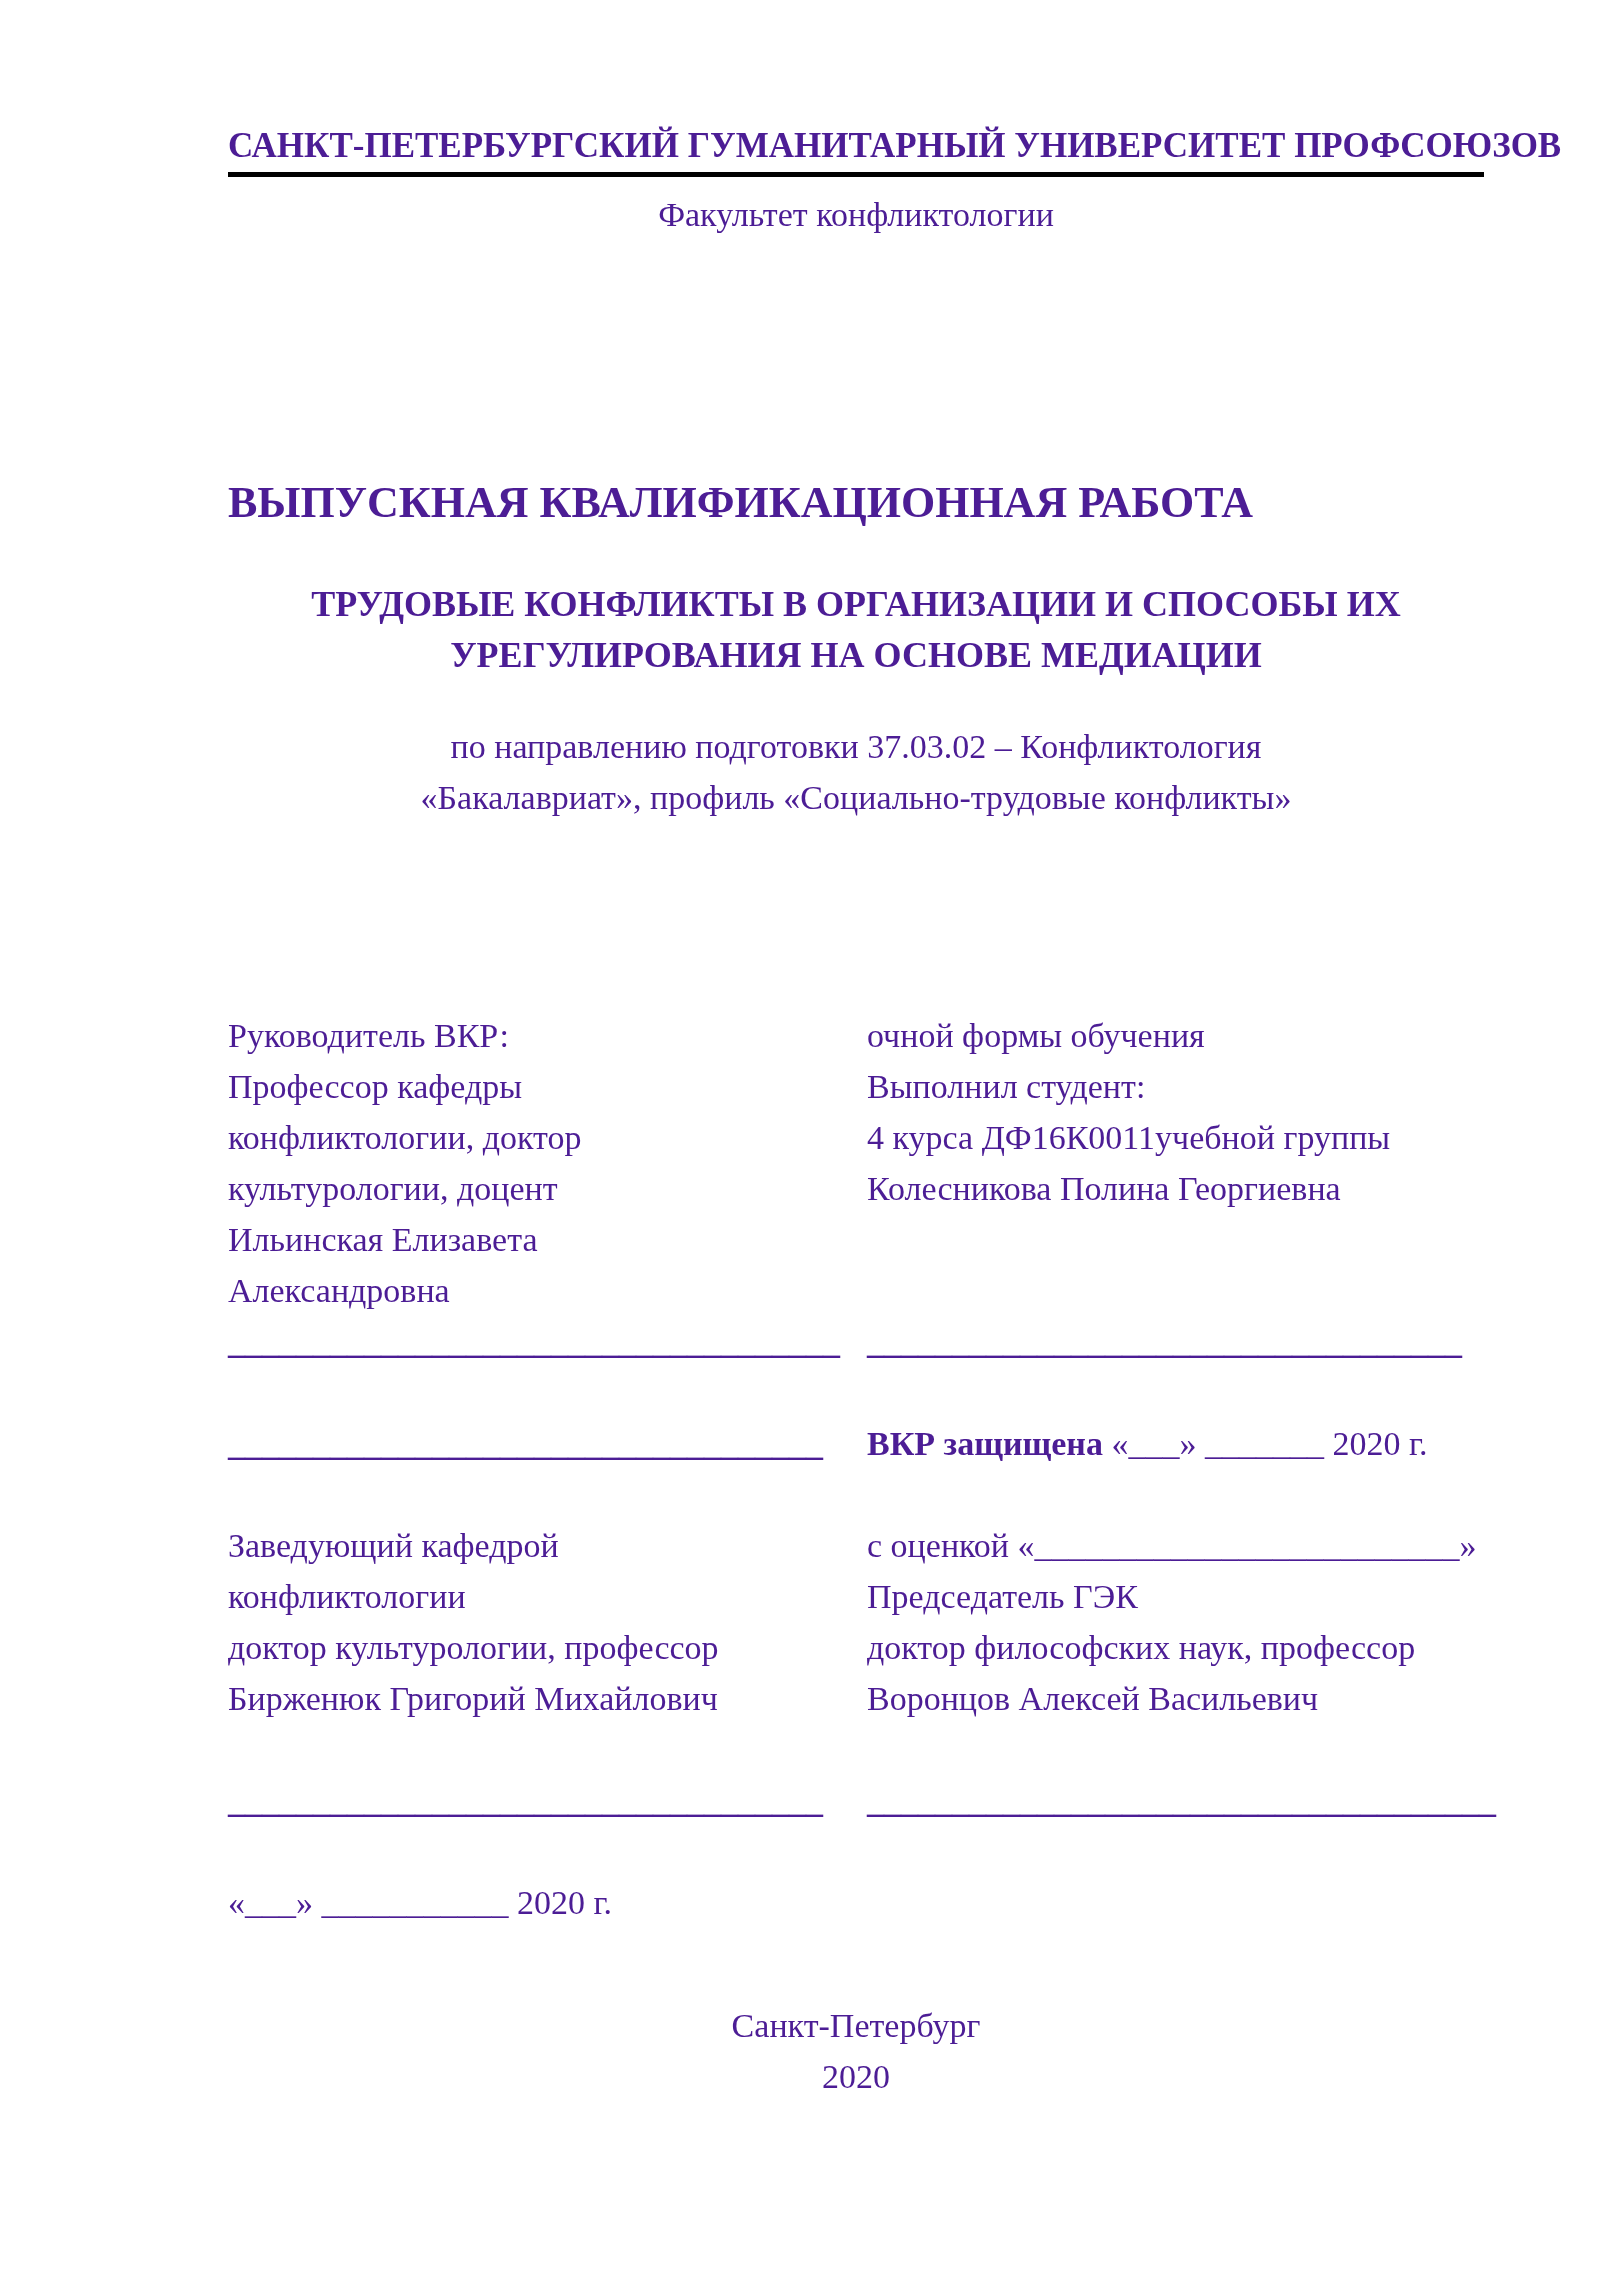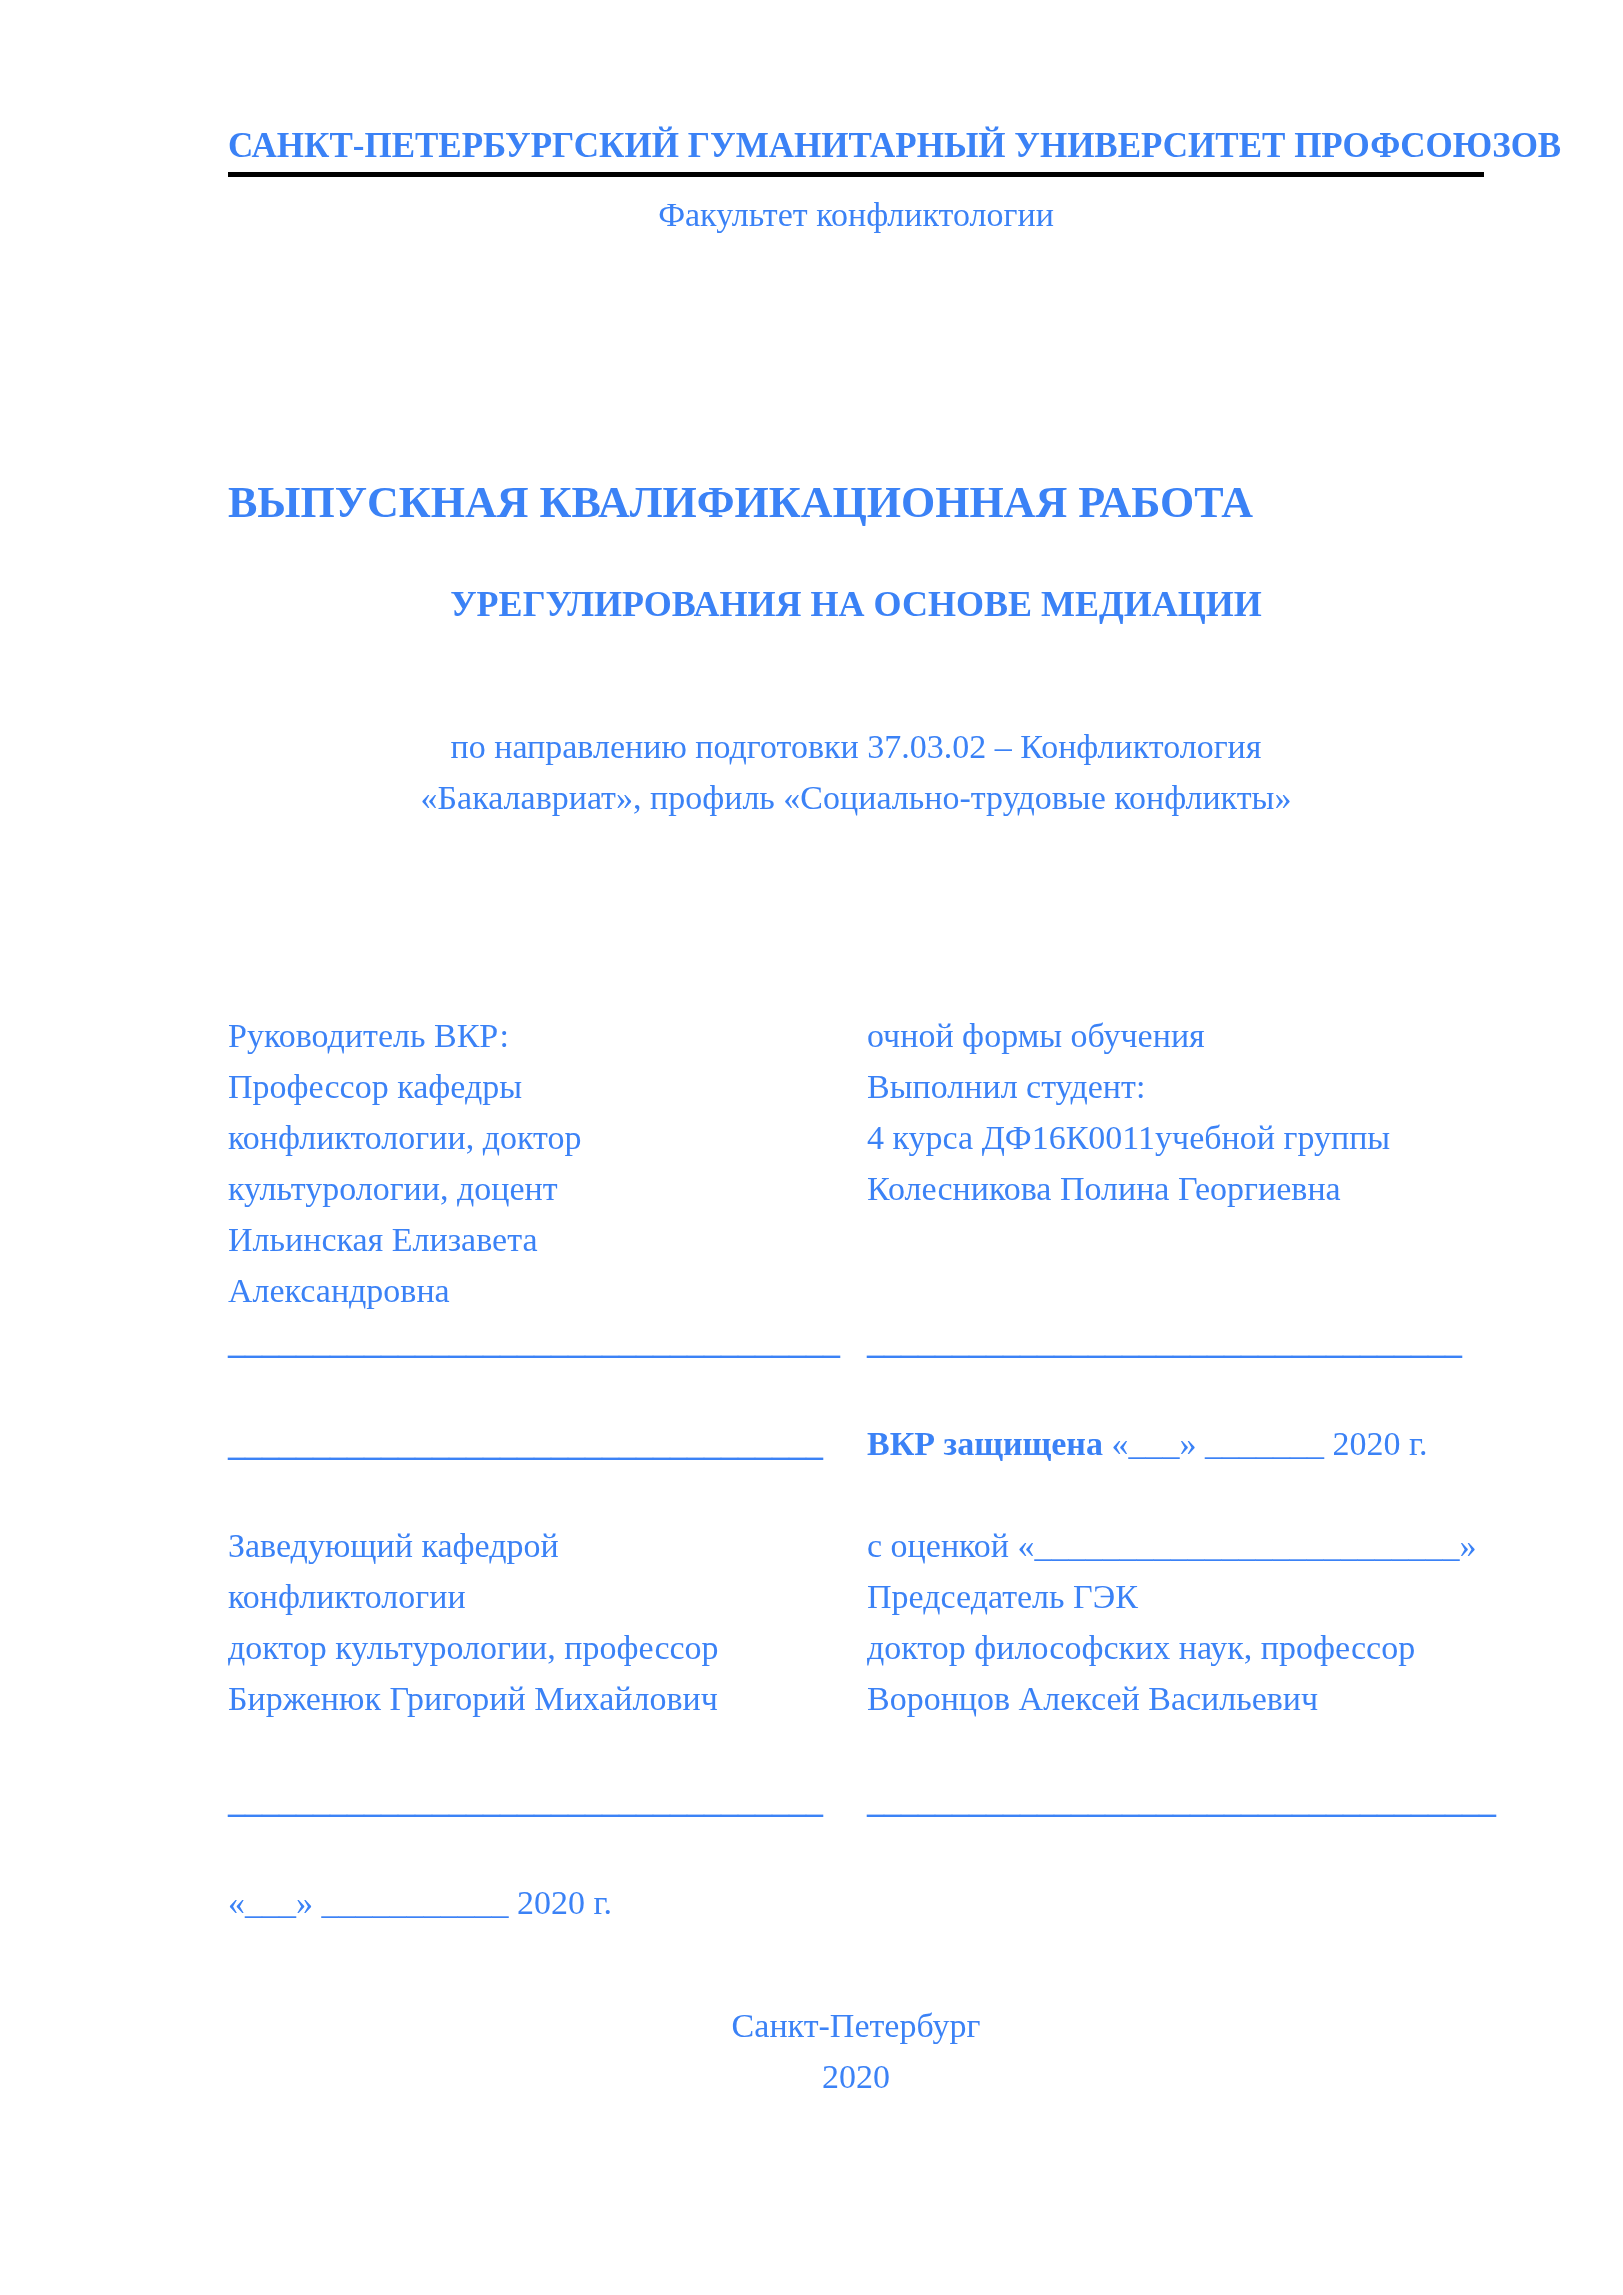--- a/index.html
+++ b/index.html
@@ -1,21 +1,21 @@
 <!DOCTYPE html>
 <html style="font-size:12.6px"><head>
 <meta charset="utf-8">
 <style>
   html, body { margin: 0; padding: 0; background: #ffffff; }
   .page {
     position: relative;
     width: 1623px;
     height: 2295px;
     background: #ffffff;
-    color: #3b82f6;
+    color: #4c1d95;
     font-family: "Liberation Serif", "DejaVu Serif", serif;
     overflow: hidden;
   }
   .header-block {
     position: absolute; left: 228px; top: 124px; width: 1256px;
     text-align: center; font-weight: bold; font-size: 35px; line-height: 44px;
     white-space: nowrap;
     padding-bottom: 3.9px;
     border-bottom: 5.5px solid #000000;
   }
@@ -58,20 +58,21 @@
 <div class="page">
 
   <div class="header-block">САНКТ-ПЕТЕРБУРГСКИЙ ГУМАНИТАРНЫЙ УНИВЕРСИТЕТ ПРОФСОЮЗОВ</div>
 
   <div class="faculty-block">Факультет конфликтологии</div>
 
 
   <div class="worktype-block">ВЫПУСКНАЯ КВАЛИФИКАЦИОННАЯ РАБОТА</div>
 
   <div class="subject-block">
+    <div class="row">ТРУДОВЫЕ КОНФЛИКТЫ В ОРГАНИЗАЦИИ И СПОСОБЫ ИХ</div>
     <div class="row">УРЕГУЛИРОВАНИЯ НА ОСНОВЕ МЕДИАЦИИ</div>
   </div>
 
   <div class="program-block">
     <div class="row">по направлению подготовки 37.03.02 – Конфликтология</div>
     <div class="row">«Бакалавриат», профиль «Социально-трудовые конфликты»</div>
   </div>
 
   <div class="col col-left">
     <div class="row">Руководитель ВКР:</div>

